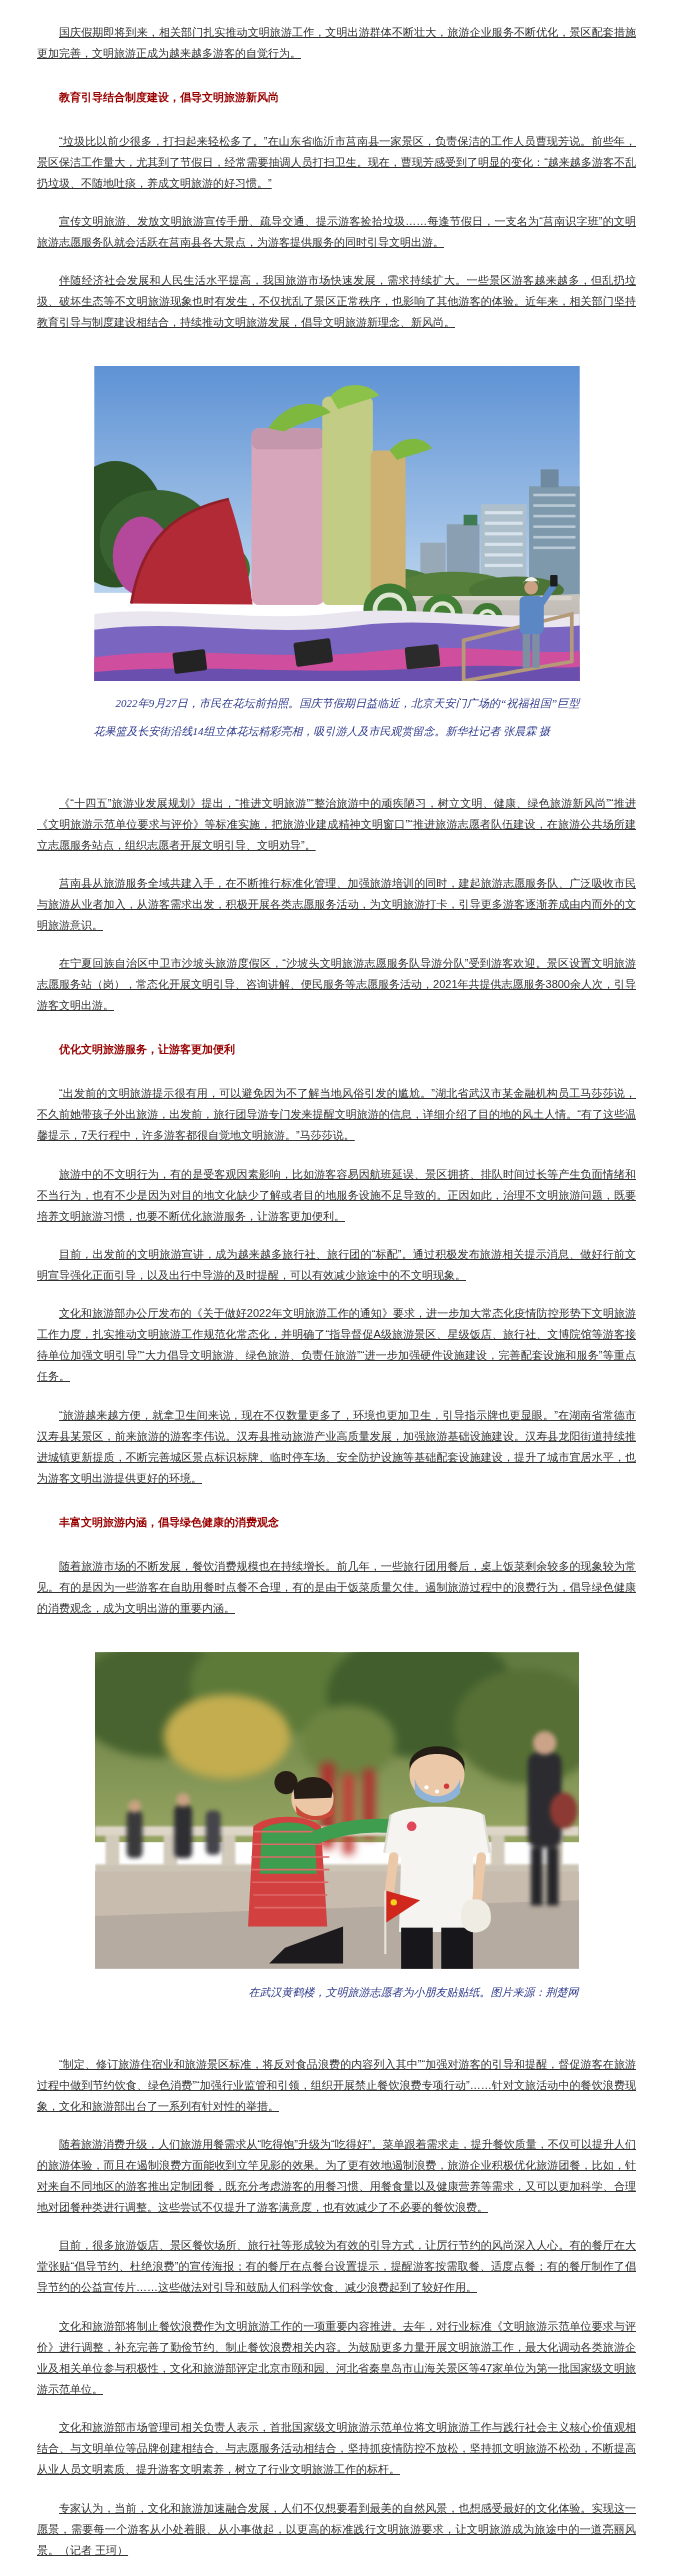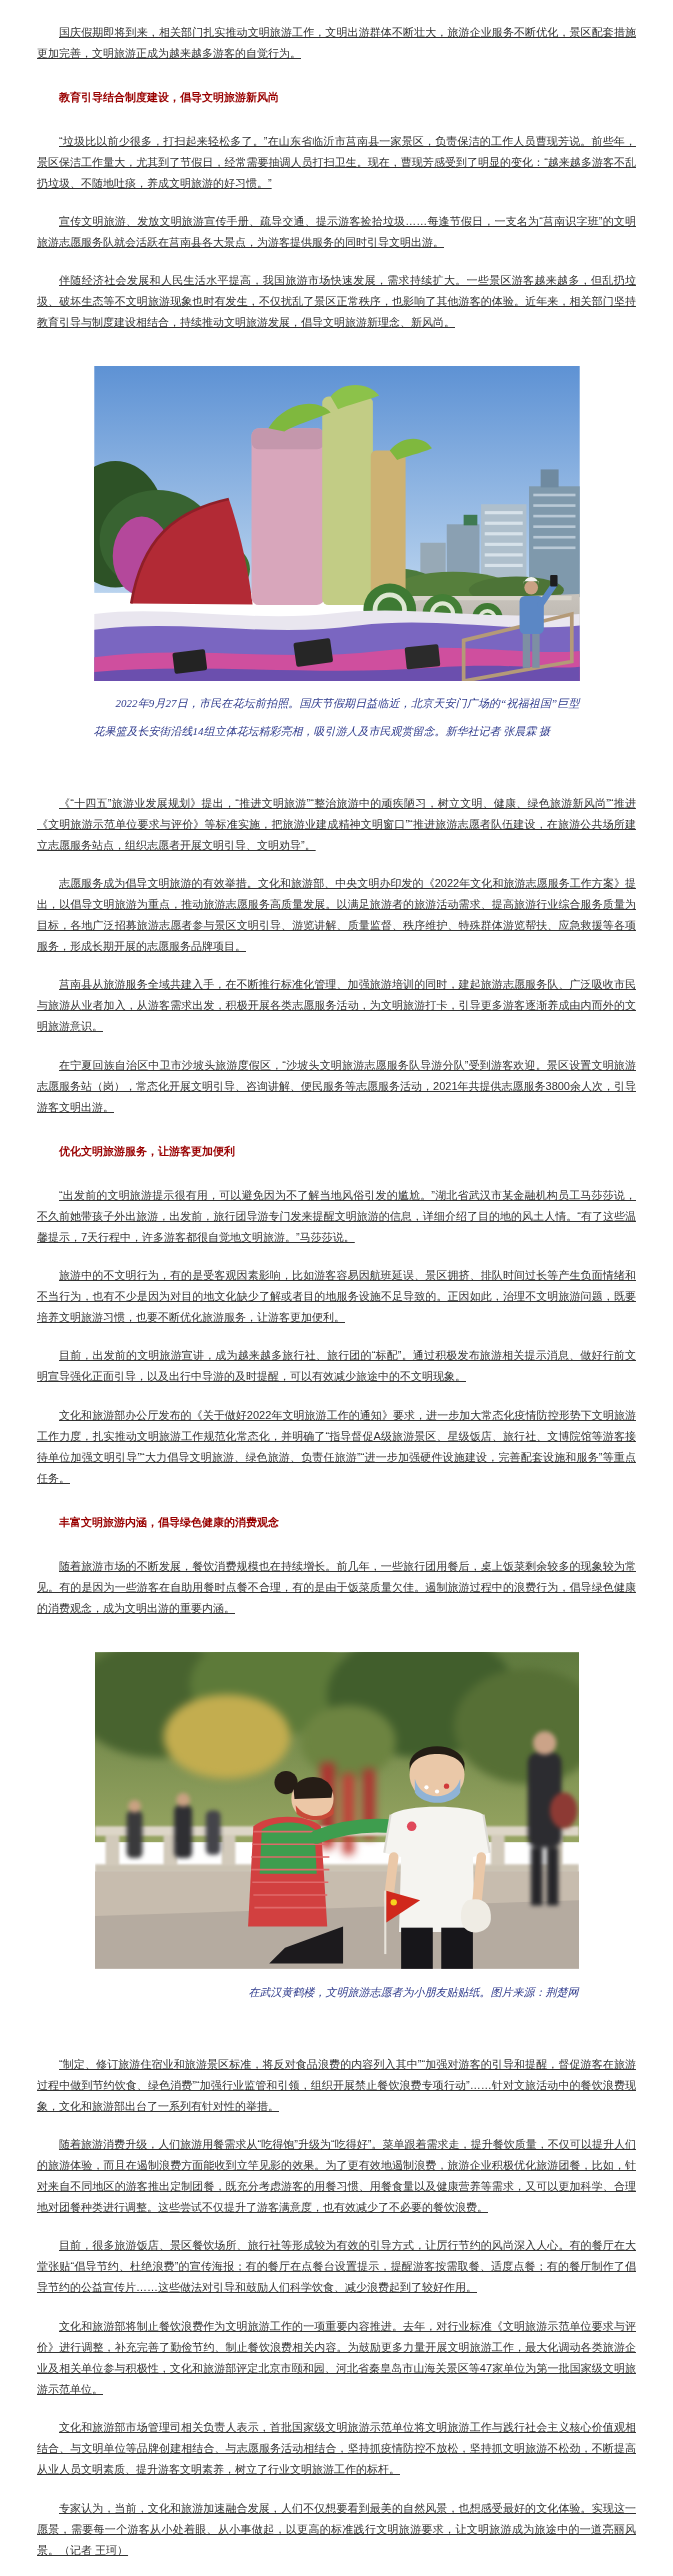--- a/index.html
+++ b/index.html
@@ -137,30 +137,30 @@
         <path d="M846,452 L872,414" stroke="#5b87c5" stroke-width="12" stroke-linecap="round"></path>
         <rect x="864" y="396" width="14" height="22" rx="2" fill="#1d1d1f"></rect>
         <circle cx="828" cy="420" r="13" fill="#caa183"></circle>
         <path d="M814,414 A14,14 0 0 1 842,414 L842,408 L814,408 Z" fill="#f2f2f0"></path>
       </g>
     </svg>
     <figcaption class="caption cap-indent">2022年9月27日，市民在花坛前拍照。国庆节假期日益临近，北京天安门广场的“祝福祖国”巨型花果篮及长安街沿线14组立体花坛精彩亮相，吸引游人及市民观赏留念。新华社记者 张晨霖 摄</figcaption>
   </figure>
 
   <p class="body">《“十四五”旅游业发展规划》提出，“推进文明旅游”“整治旅游中的顽疾陋习，树立文明、健康、绿色旅游新风尚”“推进《文明旅游示范单位要求与评价》等标准实施，把旅游业建成精神文明窗口”“推进旅游志愿者队伍建设，在旅游公共场所建立志愿服务站点，组织志愿者开展文明引导、文明劝导”。</p>
-  <p class="body">志愿服务成为倡导文明旅游的有效举措。文化和旅游部、中央文明办印发的《2022年文化和旅游志愿服务工作方案》提出，以倡导文明旅游为重点，推动旅游志愿服务高质量发展。以满足旅游者的旅游活动需求、提高旅游行业综合服务质量为目标，各地广泛招募旅游志愿者参与景区文明引导、游览讲解、质量监督、秩序维护、特殊群体游览帮扶、应急救援等各项服务，形成长期开展的志愿服务品牌项目。</p>
   <p class="body">莒南县从旅游服务全域共建入手，在不断推行标准化管理、加强旅游培训的同时，建起旅游志愿服务队、广泛吸收市民与旅游从业者加入，从游客需求出发，积极开展各类志愿服务活动，为文明旅游打卡，引导更多游客逐渐养成由内而外的文明旅游意识。</p>
   <p class="body">在宁夏回族自治区中卫市沙坡头旅游度假区，“沙坡头文明旅游志愿服务队导游分队”受到游客欢迎。景区设置文明旅游志愿服务站（岗），常态化开展文明引导、咨询讲解、便民服务等志愿服务活动，2021年共提供志愿服务3800余人次，引导游客文明出游。</p>
 
   <h2 class="section">优化文明旅游服务，让游客更加便利</h2>
 
   <p class="body">“出发前的文明旅游提示很有用，可以避免因为不了解当地风俗引发的尴尬。”湖北省武汉市某金融机构员工马莎莎说，不久前她带孩子外出旅游，出发前，旅行团导游专门发来提醒文明旅游的信息，详细介绍了目的地的风土人情。“有了这些温馨提示，7天行程中，许多游客都很自觉地文明旅游。”马莎莎说。</p>
   <p class="body">旅游中的不文明行为，有的是受客观因素影响，比如游客容易因航班延误、景区拥挤、排队时间过长等产生负面情绪和不当行为，也有不少是因为对目的地文化缺少了解或者目的地服务设施不足导致的。正因如此，治理不文明旅游问题，既要培养文明旅游习惯，也要不断优化旅游服务，让游客更加便利。</p>
   <p class="body">目前，出发前的文明旅游宣讲，成为越来越多旅行社、旅行团的“标配”。通过积极发布旅游相关提示消息、做好行前文明宣导强化正面引导，以及出行中导游的及时提醒，可以有效减少旅途中的不文明现象。</p>
   <p class="body">文化和旅游部办公厅发布的《关于做好2022年文明旅游工作的通知》要求，进一步加大常态化疫情防控形势下文明旅游工作力度，扎实推动文明旅游工作规范化常态化，并明确了“指导督促A级旅游景区、星级饭店、旅行社、文博院馆等游客接待单位加强文明引导”“大力倡导文明旅游、绿色旅游、负责任旅游”“进一步加强硬件设施建设，完善配套设施和服务”等重点任务。</p>
+  <p class="body">“旅游越来越方便，就拿卫生间来说，现在不仅数量更多了，环境也更加卫生，引导指示牌也更显眼。”在湖南省常德市汉寿县某景区，前来旅游的游客李伟说。汉寿县推动旅游产业高质量发展，加强旅游基础设施建设。汉寿县龙阳街道持续推进城镇更新提质，不断完善城区景点标识标牌、临时停车场、安全防护设施等基础配套设施建设，提升了城市宜居水平，也为游客文明出游提供更好的环境。</p>
 
   <h2 class="section">丰富文明旅游内涵，倡导绿色健康的消费观念</h2>
 
   <p class="body">随着旅游市场的不断发展，餐饮消费规模也在持续增长。前几年，一些旅行团用餐后，桌上饭菜剩余较多的现象较为常见。有的是因为一些游客在自助用餐时点餐不合理，有的是由于饭菜质量欠佳。遏制旅游过程中的浪费行为，倡导绿色健康的消费观念，成为文明出游的重要内涵。</p>
 
   <figure style="width:484px;">
     <svg width="484" height="317" viewBox="0 0 917 600">
       <defs>
         <linearGradient id="treeg" x1="0" y1="0" x2="0" y2="1">
           <stop offset="0" stop-color="#5f7a3e"></stop>

